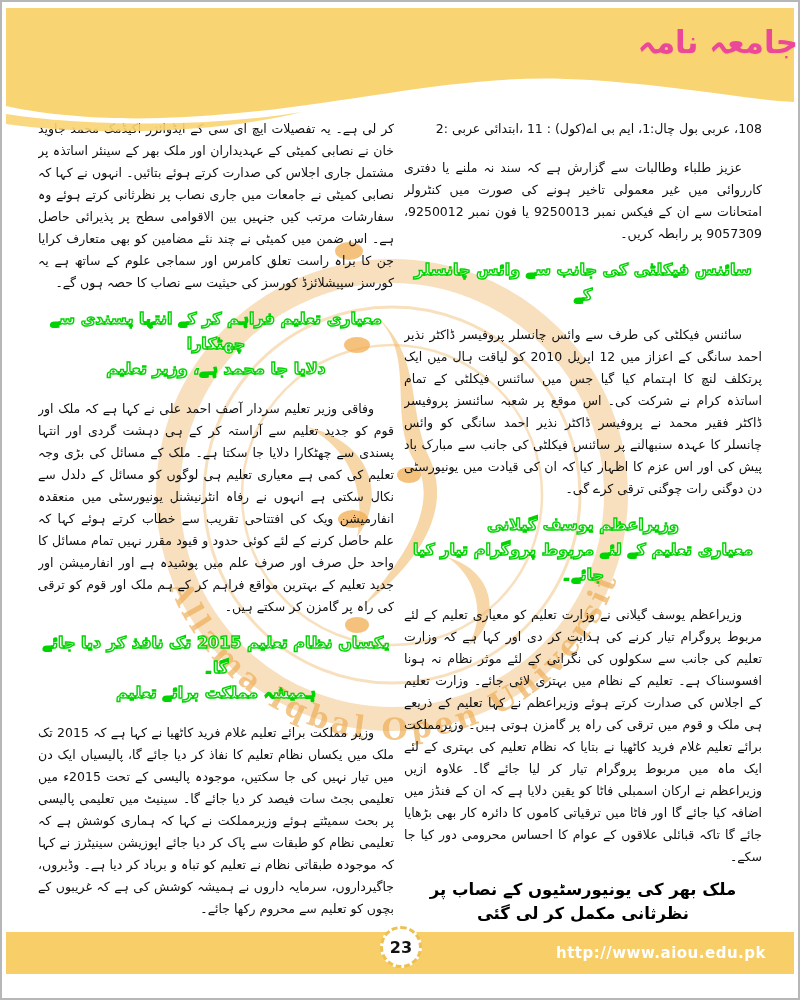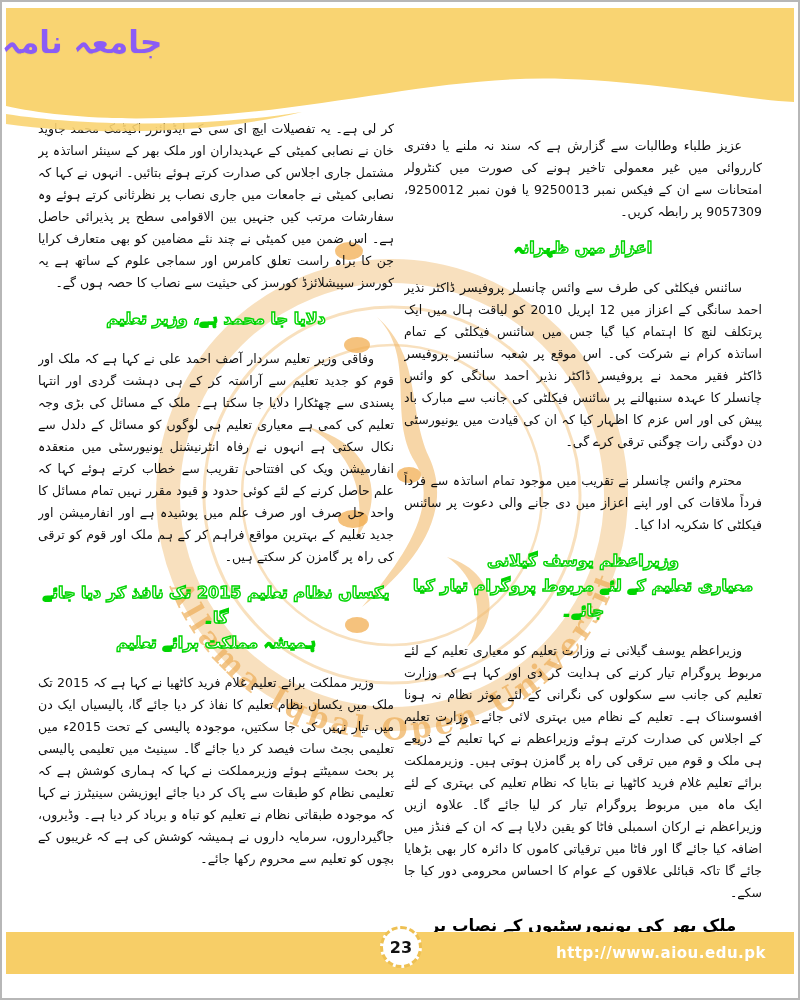--- a/index.html
+++ b/index.html
@@ -9,21 +9,21 @@
     background:#ffffff;
     border:2px solid #b7b7b7;
     box-sizing:border-box;
     overflow:hidden;
     font-family:"DejaVu Sans", sans-serif;
   }
   
   .header-band{position:absolute;top:0;left:0;width:796px;height:140px;z-index:3;pointer-events:none;}
   .masthead{
     position:absolute;top:22px;left:0;right:0;z-index:4;
-    text-align:left;color:#8b5cf6;
+    text-align:right;color:#ec4899;
     font-size:31px;font-weight:bold;
     direction:rtl;
     text-shadow:0 1px 1px rgba(0,0,0,0.05);
     font-family:"DejaVu Sans", sans-serif;
   }
   
   .watermark{position:absolute;left:55px;top:225px;z-index:1;pointer-events:none;}
   
   .col{
     position:absolute;top:116px;height:818px;overflow:hidden;z-index:2;
@@ -104,42 +104,43 @@
       <ellipse cx="352" cy="248" rx="12" ry="8"></ellipse>
       <ellipse cx="300" cy="398" rx="12" ry="8"></ellipse>
     </g>
     <path id="wmarc" d="M110,352 A238,238 0 0 0 560,352" fill="none"></path>
     <text font-family="DejaVu Serif, serif" font-size="30" font-weight="bold" fill="#eeae58" opacity="0.7" letter-spacing="4">
       <textPath href="#wmarc" startOffset="8">Allama Iqbal Open University</textPath>
     </text>
   </svg>
 
   <div class="col col-right">
+    <p class="body">108، عربی بول چال:1، ایم بی اے(کول) : 11 ،ابتدائی عربی :2</p>
     <p class="body indent">عزیز طلباء وطالبات سے گزارش ہے کہ سند نہ ملنے یا دفتری کارروائی میں غیر معمولی تاخیر ہونے کی صورت میں کنٹرولر امتحانات سے ان کے فیکس نمبر 9250013 یا فون نمبر 9250012، 9057309 پر رابطہ کریں۔</p>
 
     <div class="green-h">
-      <div>اعزاز میں ظہرانہ</div>
+      <div>سائنس فیکلٹی کی جانب سے وائس چانسلر کے</div>
     </div>
     <p class="body indent">سائنس فیکلٹی کی طرف سے وائس چانسلر پروفیسر ڈاکٹر نذیر احمد سانگی کے اعزاز میں 12 اپریل 2010 کو لیاقت ہال میں ایک پرتکلف لنچ کا اہتمام کیا گیا جس میں سائنس فیکلٹی کے تمام اساتذہ کرام نے شرکت کی۔ اس موقع پر شعبہ سائنسز پروفیسر ڈاکٹر فقیر محمد نے پروفیسر ڈاکٹر نذیر احمد سانگی کو وائس چانسلر کا عہدہ سنبھالنے پر سائنس فیکلٹی کی جانب سے مبارک باد پیش کی اور اس عزم کا اظہار کیا کہ ان کی قیادت میں یونیورسٹی دن دوگنی رات چوگنی ترقی کرے گی۔</p>
-    <p class="body indent">محترم وائس چانسلر نے تقریب میں موجود تمام اساتذہ سے فرداً فرداً ملاقات کی اور اپنے اعزاز میں دی جانے والی دعوت پر سائنس فیکلٹی کا شکریہ ادا کیا۔</p>
 
     <div class="green-h">
       <div>وزیراعظم یوسف گیلانی</div>
       <div>معیاری تعلیم کے لئے مربوط پروگرام تیار کیا جائے۔</div>
     </div>
     <p class="body indent">وزیراعظم یوسف گیلانی نے وزارت تعلیم کو معیاری تعلیم کے لئے مربوط پروگرام تیار کرنے کی ہدایت کر دی اور کہا ہے کہ وزارت تعلیم کی جانب سے سکولوں کی نگرانی کے لئے موثر نظام نہ ہونا افسوسناک ہے۔ تعلیم کے نظام میں بہتری لائی جائے۔ وزارت تعلیم کے اجلاس کی صدارت کرتے ہوئے وزیراعظم نے کہا تعلیم کے ذریعے ہی ملک و قوم میں ترقی کی راہ پر گامزن ہوتی ہیں۔ وزیرمملکت برائے تعلیم غلام فرید کاٹھیا نے بتایا کہ نظام تعلیم کی بہتری کے لئے ایک ماہ میں مربوط پروگرام تیار کر لیا جائے گا۔ علاوہ ازیں وزیراعظم نے ارکان اسمبلی فاٹا کو یقین دلایا ہے کہ ان کے فنڈز میں اضافہ کیا جائے گا اور فاٹا میں ترقیاتی کاموں کا دائرہ کار بھی بڑھایا جائے گا تاکہ قبائلی علاقوں کے عوام کا احساس محرومی دور کیا جا سکے۔</p>
 
     <div class="black-h">ملک بھر کی یونیورسٹیوں کے نصاب پر نظرثانی مکمل کر لی گئی</div>
 
   </div>
 
   <div class="col col-left">
     <p class="body">کر لی ہے۔ یہ تفصیلات ایچ ای سی کے ایڈوائزر اکیڈمک محمد جاوید خان نے نصابی کمیٹی کے عہدیداران اور ملک بھر کے سینئر اساتذہ پر مشتمل جاری اجلاس کی صدارت کرتے ہوئے بتائیں۔ انہوں نے کہا کہ نصابی کمیٹی نے جامعات میں جاری نصاب پر نظرثانی کرتے ہوئے وہ سفارشات مرتب کیں جنہیں بین الاقوامی سطح پر پذیرائی حاصل ہے۔ اس ضمن میں کمیٹی نے چند نئے مضامین کو بھی متعارف کرایا جن کا براہ راست تعلق کامرس اور سماجی علوم کے ساتھ ہے یہ کورسز سپیشلائزڈ کورسز کی حیثیت سے نصاب کا حصہ ہوں گے۔</p>
 
     <div class="green-h">
+      <div>معیاری تعلیم فراہم کر کے انتہا پسندی سے چھٹکارا</div>
       <div>دلایا جا محمد ہے، وزیر تعلیم</div>
     </div>
     <p class="body indent">وفاقی وزیر تعلیم سردار آصف احمد علی نے کہا ہے کہ ملک اور قوم کو جدید تعلیم سے آراستہ کر کے ہی دہشت گردی اور انتہا پسندی سے چھٹکارا دلایا جا سکتا ہے۔ ملک کے مسائل کی بڑی وجہ تعلیم کی کمی ہے معیاری تعلیم ہی لوگوں کو مسائل کے دلدل سے نکال سکتی ہے انہوں نے رفاہ انٹرنیشنل یونیورسٹی میں منعقدہ انفارمیشن ویک کی افتتاحی تقریب سے خطاب کرتے ہوئے کہا کہ علم حاصل کرنے کے لئے کوئی حدود و قیود مقرر نہیں تمام مسائل کا واحد حل صرف اور صرف علم میں پوشیدہ ہے اور انفارمیشن اور جدید تعلیم کے بہترین مواقع فراہم کر کے ہم ملک اور قوم کو ترقی کی راہ پر گامزن کر سکتے ہیں۔</p>
 
     <div class="green-h">
       <div>یکساں نظام تعلیم 2015 تک نافذ کر دیا جائے گا۔</div>
       <div>ہمیشہ مملکت برائے تعلیم</div>
     </div>
     <p class="body indent">وزیر مملکت برائے تعلیم غلام فرید کاٹھیا نے کہا ہے کہ 2015 تک ملک میں یکساں نظام تعلیم کا نفاذ کر دیا جائے گا، پالیسیاں ایک دن میں تیار نہیں کی جا سکتیں، موجودہ پالیسی کے تحت 2015ء میں تعلیمی بجٹ سات فیصد کر دیا جائے گا۔ سینیٹ میں تعلیمی پالیسی پر بحث سمیٹتے ہوئے وزیرمملکت نے کہا کہ ہماری کوشش ہے کہ تعلیمی نظام کو طبقات سے پاک کر دیا جائے اپوزیشن سینیٹرز نے کہا کہ موجودہ طبقاتی نظام نے تعلیم کو تباہ و برباد کر دیا ہے۔ وڈیروں، جاگیرداروں، سرمایہ داروں نے ہمیشہ کوشش کی ہے کہ غریبوں کے بچوں کو تعلیم سے محروم رکھا جائے۔</p>
   </div>

